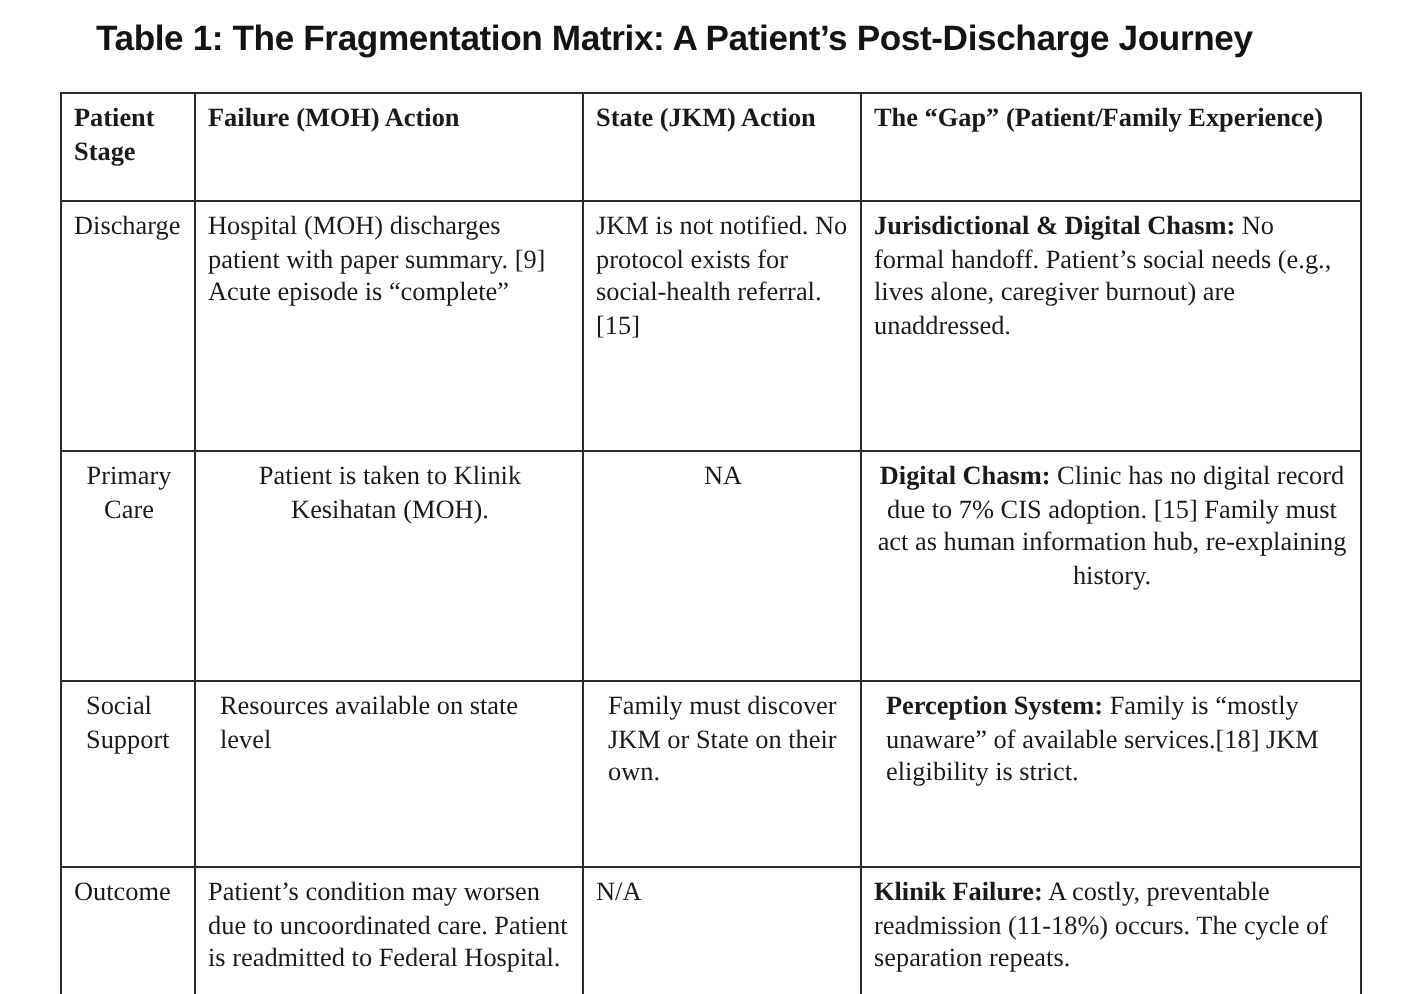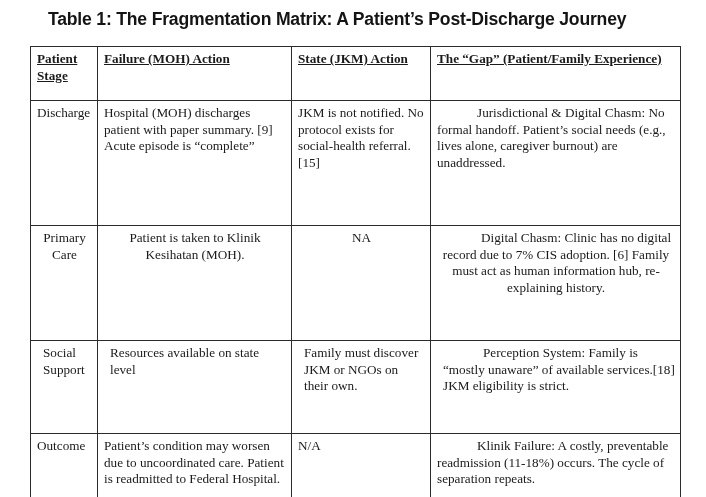--- a/index.html
+++ b/index.html
@@ -60,35 +60,33 @@
   
   col.c1 { width: 67px; }
   col.c2 { width: 194px; }
   col.c3 { width: 139px; }
   col.c4 { width: 250px; }
 
   
   tr.header-row td {
     font-weight: bold;
     height: 45px;
-    text-decoration: underline;
   }
 
   
   td.stage-cell {
     font-weight: normal;
   }
   tr.r-discharge td { height: 116px; }
   tr.r-primary   td { height: 106px; text-align: center; }
   tr.r-social    td { height: 84px; padding-left: 12px; }
   tr.r-outcome   td { height: 81px; }
 
   .lead {
-    font-weight: normal;
-    margin-left: 40px;
+    font-weight: bold;
   }
 </style>
 </head>
 <body>
 
 <div class="table-title">Table 1: The Fragmentation Matrix: A Patient’s Post-Discharge Journey</div>
 
 <div class="matrix-wrap">
   <table class="matrix">
     <colgroup>
@@ -109,27 +107,27 @@
         <td class="stage-cell">Discharge</td>
         <td>Hospital (MOH) discharges patient with paper summary. [9] Acute episode is “complete”</td>
         <td>JKM is not notified. No protocol exists for social-health referral. [15]</td>
         <td><span class="lead">Jurisdictional &amp; Digital Chasm:</span><span> No formal handoff. Patient’s social needs (e.g., lives alone, caregiver burnout) are unaddressed.</span></td>
       </tr>
 
       <tr class="r-primary">
         <td class="stage-cell">Primary Care</td>
         <td>Patient is taken to Klinik Kesihatan (MOH).</td>
         <td>NA</td>
-        <td><span class="lead">Digital Chasm:</span><span> Clinic has no digital record due to 7% CIS adoption. [6] Family must act as human information hub, re-explaining history.</span></td>
+        <td><span class="lead">Digital Chasm:</span><span> Clinic has no digital record due to 7% CIS adoption. [15] Family must act as human information hub, re-explaining history.</span></td>
       </tr>
 
       <tr class="r-social">
         <td class="stage-cell">Social Support</td>
         <td>Resources available on state level</td>
-        <td>Family must discover JKM or NGOs on their own.</td>
+        <td>Family must discover JKM or State on their own.</td>
         <td><span class="lead">Perception System:</span><span> Family is “mostly unaware” of available services.[18] JKM eligibility is strict.</span></td>
       </tr>
 
       <tr class="r-outcome">
         <td class="stage-cell">Outcome</td>
         <td>Patient’s condition may worsen due to uncoordinated care. Patient is readmitted to Federal Hospital.</td>
         <td>N/A</td>
         <td><span class="lead">Klinik Failure:</span><span> A costly, preventable readmission (11-18%) occurs. The cycle of separation repeats.</span></td>
       </tr>
     </tbody>

